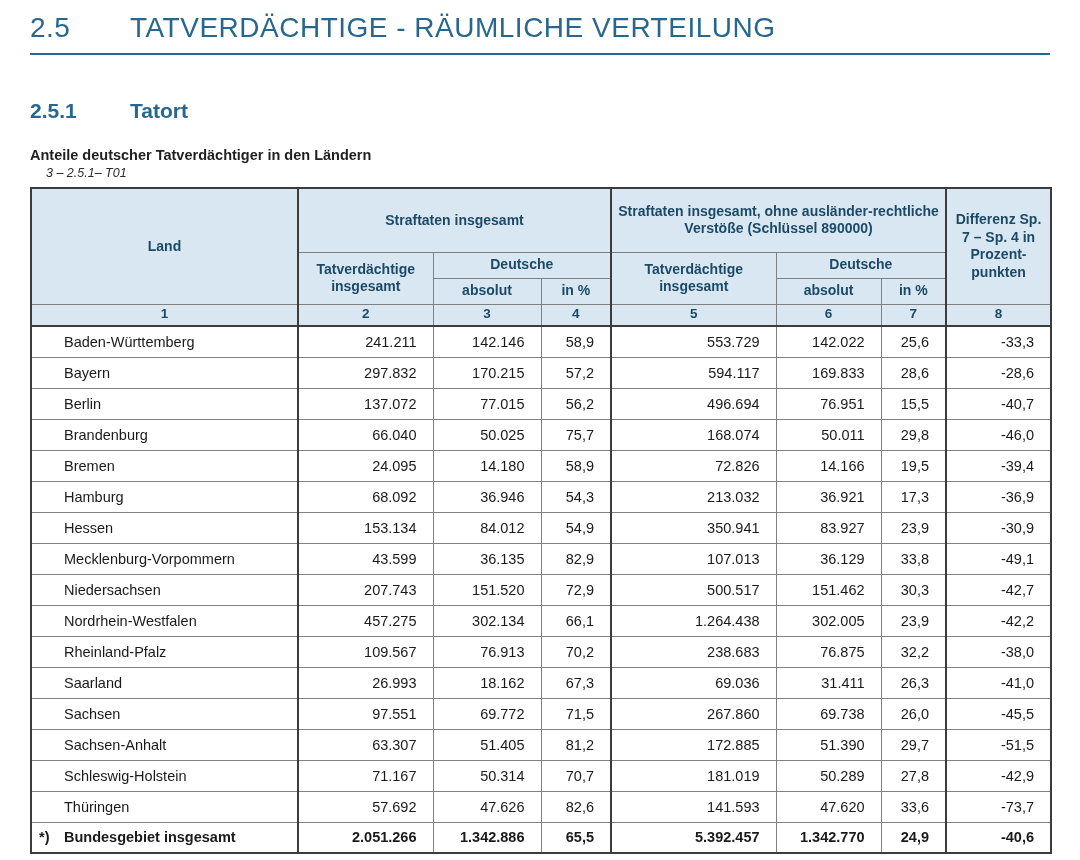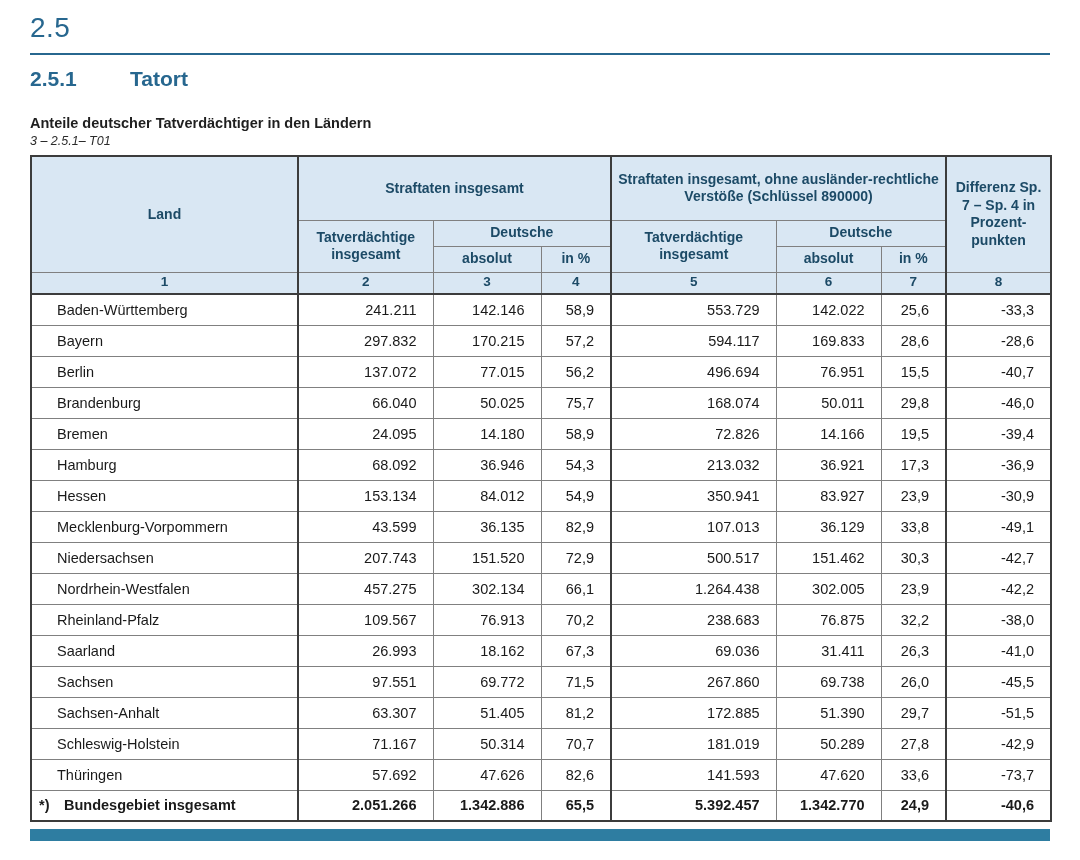--- a/index.html
+++ b/index.html
@@ -25,35 +25,35 @@
   .h1-num { width: 100px; flex: none; }
 
   .rule {
     margin: 9px 30px 0 30px;
     height: 2px;
     background: var(--heading-blue, #27678f);
   }
 
   .h2-row {
     display: flex;
-    padding: 12px 30px 0 30px;
+    padding: 44px 30px 0 30px;
     color: var(--heading-blue, #27678f);
     font-size: 21px;
     font-weight: bold;
   }
   .h2-num { width: 100px; flex: none; }
 
   .caption {
     margin: 24px 30px 0 30px;
     font-size: 14.5px;
     font-weight: bold;
     color: #1f1f1f;
   }
   .table-id {
-    margin: 3px 30px 0 30px;
+    margin: 3px 30px 0 46px;
     font-size: 12.5px;
     font-style: italic;
     color: #2b2b2b;
   }
 
   table.data-table {
     border-collapse: collapse;
     table-layout: fixed;
     width: 1020px;
     margin: 7px 30px 0 30px;
@@ -87,21 +87,21 @@
 
   .data-table tbody td {
     height: 31px;
     font-size: 14.5px;
     color: var(--body-text, #1a1a1a);
     padding: 0;
     background: #ffffff;
   }
   .data-table tbody td.land {
     text-align: left;
-    padding-left: 25px;
+    padding-left: 32px;
     position: relative;
   }
   .data-table tbody td.num {
     text-align: right;
     padding-right: 16px;
   }
   .data-table tbody tr.total-row td { font-weight: bold; }
   .data-table tbody tr.total-row td.land { padding-left: 32px; }
   .data-table .marker { position: absolute; left: 7px; }
 
@@ -144,20 +144,21 @@
     white-space: nowrap;
   }
 </style>
 </head>
 <body>
 
 <div class="page">
 
   <div class="h1-row">
     <span class="h1-num">2.5</span>
+    <span class="h1-title">TATVERDÄCHTIGE - RÄUMLICHE VERTEILUNG</span>
   </div>
   <div class="rule"></div>
 
   <div class="h2-row">
     <span class="h2-num">2.5.1</span>
     <span class="h2-title">Tatort</span>
   </div>
 
   <div class="caption">Anteile deutscher Tatverdächtiger in den Ländern</div>
   <div class="table-id">3 – 2.5.1– T01</div>

